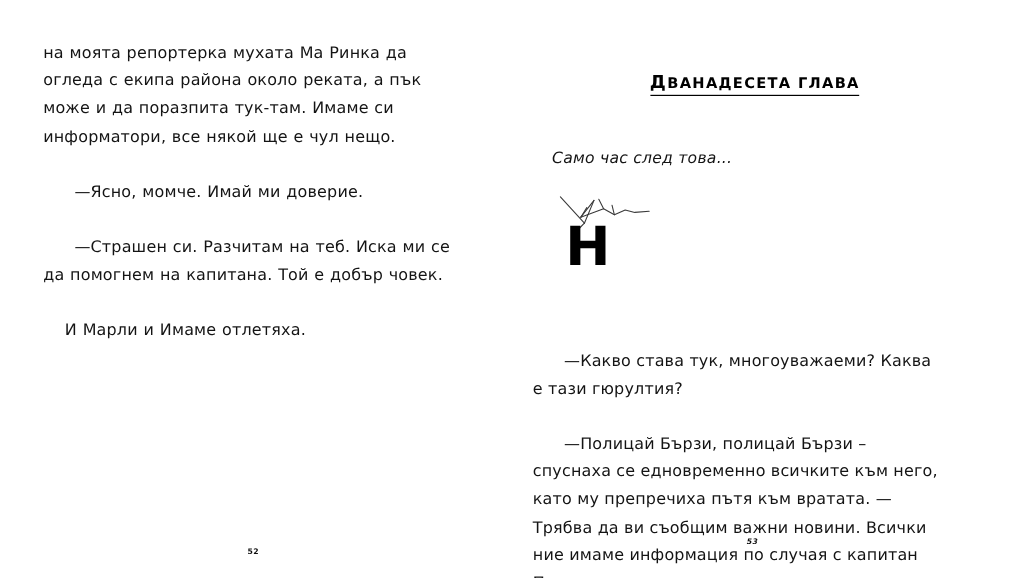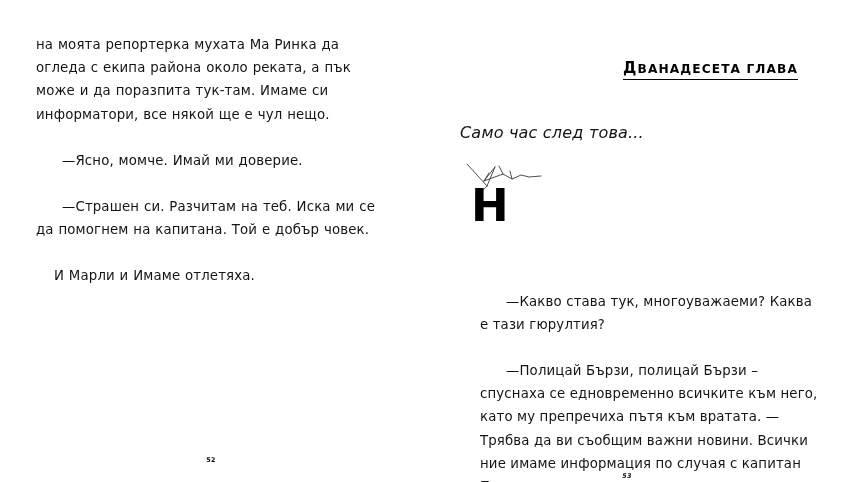--- a/index.html
+++ b/index.html
@@ -56,21 +56,21 @@
   p.para + p.para { margin-top: 23px; }
   p.indent { text-indent: 26px; }
   p.indent-sm { text-indent: 18px; }
 
   
   .chapter-title-wrap {
     position: absolute;
     left: 460px;
     top: 58px;
     width: 338px;
-    text-align: right;
+    text-align: center;
   }
   .chapter-title {
     display: inline-block;
     font-family: "DejaVu Sans", "Liberation Sans", sans-serif;
     font-weight: 700;
     font-size: 12.2px;
     letter-spacing: 1.1px;
     color: #000000;
     border-bottom: 1.6px solid #000000;
     padding-bottom: 2px;
@@ -82,21 +82,21 @@
     line-height: 15px;
   }
 
   
   .epigraph {
     position: absolute;
     left: 460px;
     top: 123px;
     width: 338px;
     font-style: italic;
-    font-size: 16px;
+    font-size: 13px;
     line-height: 19px;
     color: #141414;
     letter-spacing: 0.2px;
   }
 
   
   .dropcap-block {
     position: absolute;
     left: 460px;
     top: 186px;
@@ -122,40 +122,40 @@
     left: 463px;
     top: 160px;
     width: 86px;
     height: 32px;
     pointer-events: none;
   }
 
   .para-block {
     position: absolute;
     width: 338px;
-    left: 480px;
+    left: 444px;
     font-size: 13.3px;
     line-height: 23.2px;
     color: #141414;
     letter-spacing: 0.15px;
   }
 
   
   .folio {
     position: absolute;
     font-family: "DejaVu Sans", "Liberation Sans", sans-serif;
     font-weight: 700;
     font-size: 6.4px;
     letter-spacing: 0.2px;
     color: #0d0d0d;
     text-align: center;
     width: 30px;
   }
   .folio-left  { left: 196px; top: 456px; }
-  .folio-right { left: 612px; top: 472px; font-style: italic; }
+  .folio-right { left: 612px; top: 447px; font-style: italic; }
 </style>
 </head>
 <body>
 
 <div class="spread">
 
   <div class="page page-left">
 
     <div class="textblock textblock-left">
       <p class="para">на моята репортерка мухата Ма Ринка да огледа с екипа района около реката, а пък може и да поразпита тук-там. Имаме си информатори, все някой ще е чул нещо.</p>

